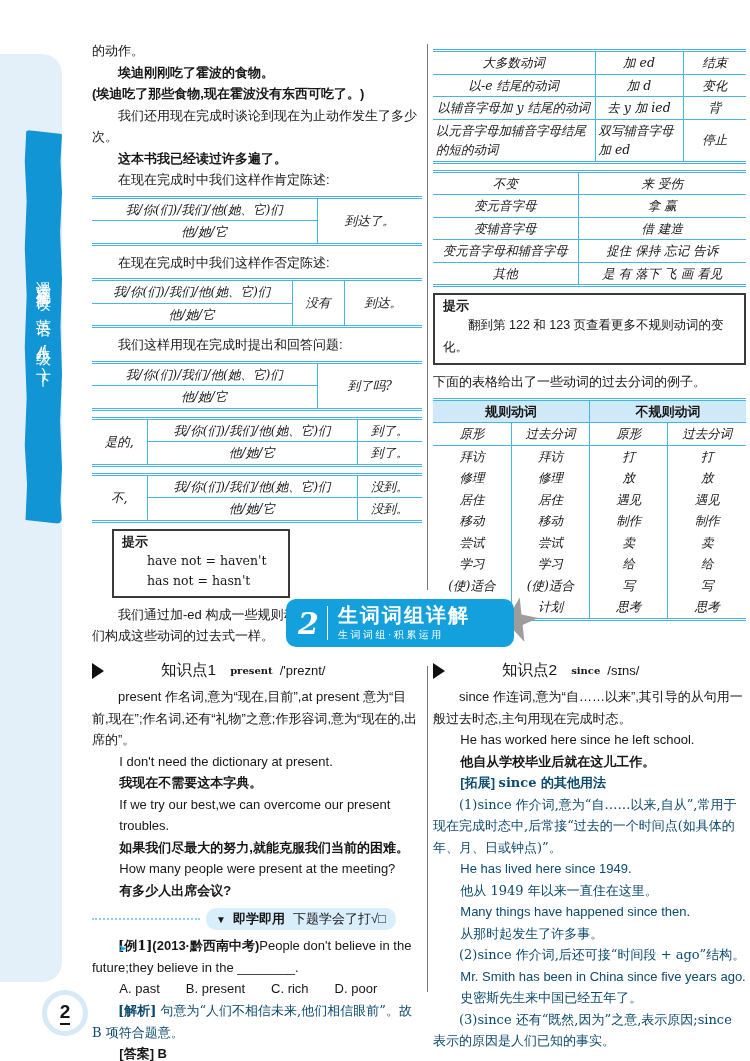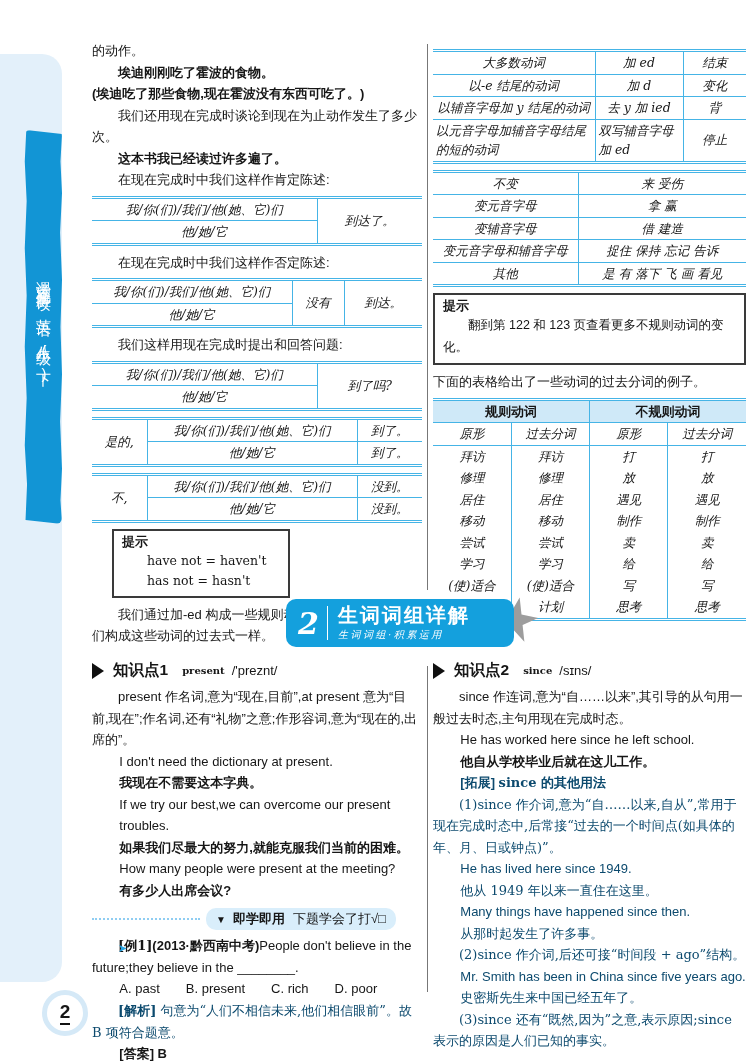--- a/index.html
+++ b/index.html
@@ -51,26 +51,26 @@
   .tipbox.small { width:178px; margin-left:20px; }
 
   
   #banner { position:absolute; left:286px; top:599px; width:228px; height:48px; }
   #banner .bg { position:absolute; inset:0; background:#14a0dd; border-radius:10px; z-index:1; }
   #banner .star { position:absolute; right:-27px; top:-9px; font-size:58px; color:#9d9d9d; z-index:0; line-height:1; transform:rotate(12deg); }
   #banner .content { position:relative; z-index:2; display:flex; align-items:center; height:100%; padding:0 12px; color:#fff; }
   .bnum { font-size:30px; font-weight:bold; font-style:italic; font-family:"DejaVu Serif",serif; margin-right:8px; }
   .bdiv { width:1px; height:34px; background:#fff; margin-right:10px; }
   .btitle { font-size:20px; font-weight:bold; letter-spacing:2px; line-height:22px; white-space:nowrap; }
-  .bsub { font-size:10px; letter-spacing:2.5px; margin-top:2px;font-style:italic; }
+  .bsub { font-size:10px; letter-spacing:2.5px; margin-top:2px; }
 
   
   .kp-head { display:flex; align-items:center; margin-bottom:5px; }
   .tri { width:0; height:0; border-left:12px solid #101010; border-top:8px solid transparent; border-bottom:8px solid transparent; margin-right:9px; }
-  .kp-label { font-weight:bold; font-size:15.5px; margin-right:14px; }
+  .kp-label { font-weight:normal; font-size:15.5px; margin-right:14px;margin-left:48px; }
   .kp-word { font-weight:bold; font-family:"DejaVu Serif",serif; font-size:10px; margin-right:7px; }
   .kp-phon { font-size:13px; }
 
   
   .practice { display:flex; align-items:center; margin:7px 0 5px; }
   .dots { flex:0 0 108px; border-top:2px dotted #8fcdf2; margin-right:6px; }
   .pill { background:#d9eefb; border-radius:10px; padding:2px 10px; font-size:12px; display:flex; align-items:center; white-space:nowrap; }
   .pill .arr { font-size:10px; margin-right:7px; }
   .pill .ptitle { font-weight:bold; font-size:13px; margin-right:8px; }
   .pill .pnote { font-size:13px; }

